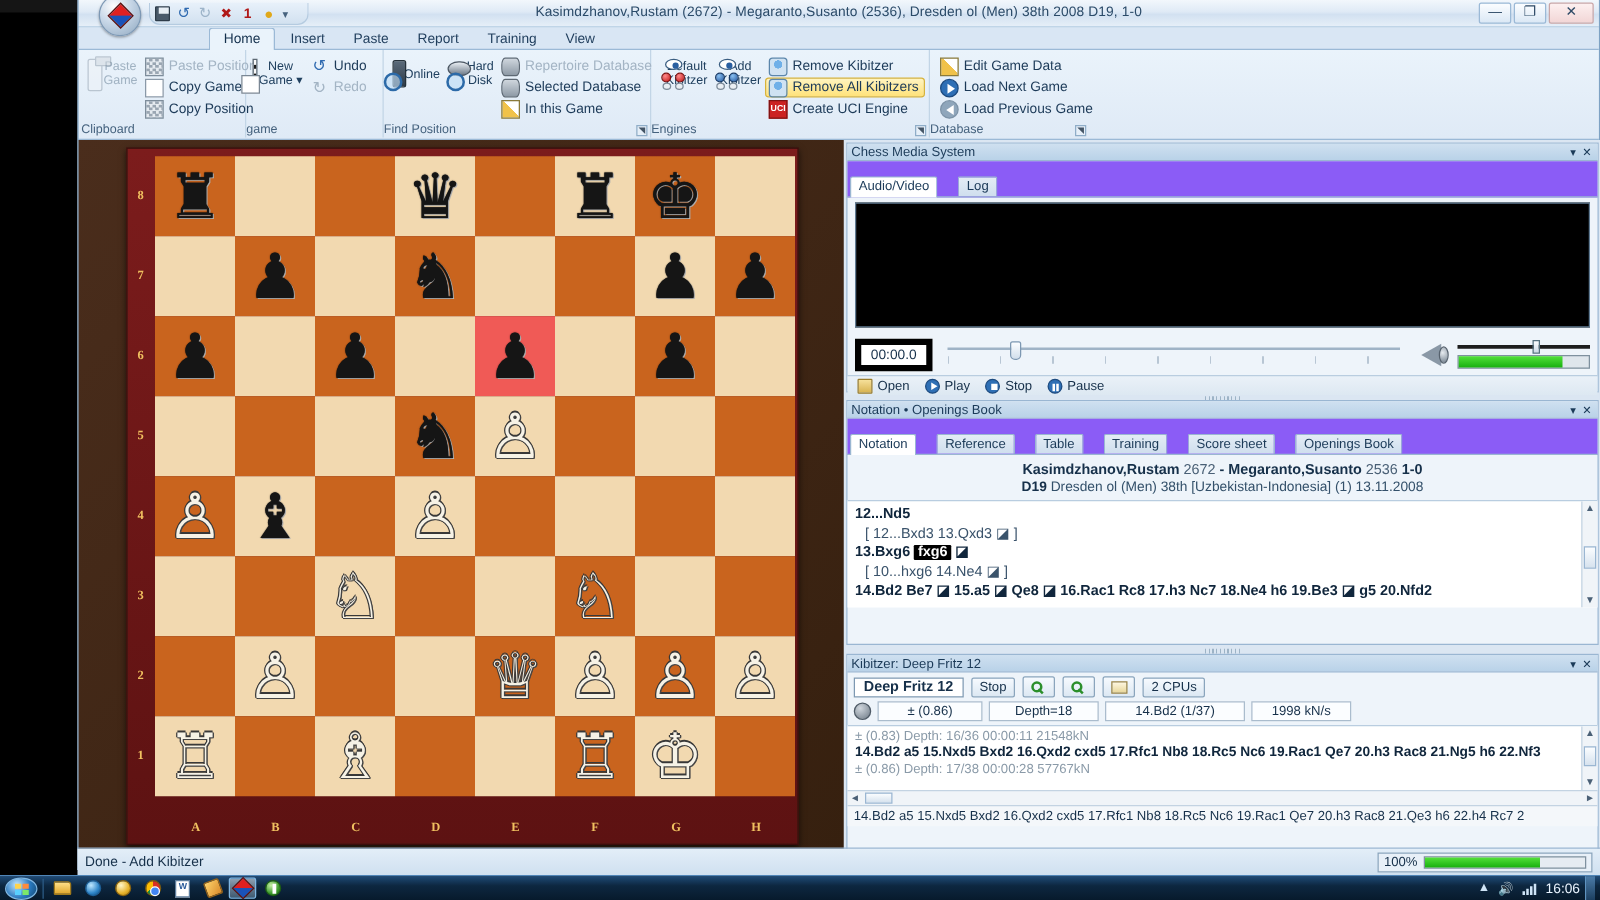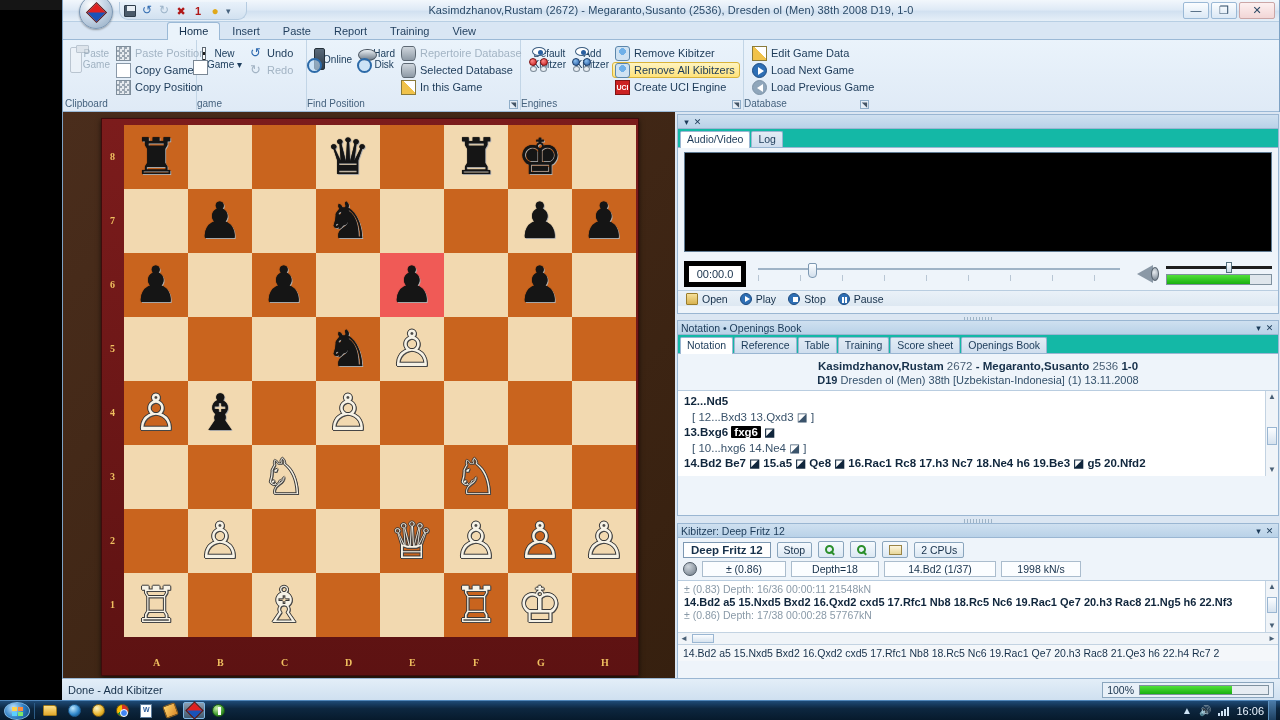--- a/index.html
+++ b/index.html
@@ -179,22 +179,22 @@
   
   .rightcol { position:absolute; left:612px; top:0; width:606px; height:571px;
      background:#dbe6f2; }
   .panel { position:absolute; left:2px; width:602px; background:#eef4fa;
      border:1px solid #9ab6d2; }
   .pcaption { height:14px; background:linear-gradient(180deg,#cfe0f0,#b9d2e8);
      border-bottom:1px solid #9ab6d2; display:flex; align-items:center;
      padding:0 3px; font-size:10.5px; color:#1b3a58; }
   .pcaption .ttl { flex:1; white-space:nowrap; overflow:hidden; }
   .pcbtn { width:11px; text-align:center; font-size:9px; color:#1b3a58; }
-  .ptabs { height:19px; display:flex; align-items:flex-end; gap:1px; padding-left:2px;
-     background:#14b8a6; border-bottom:1px solid #9ab6d2; }
+  .ptabs { height:29px; display:flex; align-items:flex-end; gap:16px; padding-left:2px;
+     background:#8b5cf6; border-bottom:1px solid #9ab6d2; }
   .ptab { font-size:10.5px; padding:1px 6px 2px; border:1px solid #9ab6d2;
      border-bottom:none; border-radius:2px 2px 0 0; color:#1b3a58;
      background:linear-gradient(180deg,#e3ecf5,#cfdeee); line-height:12px; }
   .ptab.active { background:#fff; margin-bottom:-1px; padding-bottom:3px; }
 
   .video { margin:4px 6px; height:100px; background:#000; border:1px solid #5f7a92; }
   .mediactl { display:flex; align-items:center; gap:6px; padding:2px 6px 0; height:34px; }
   .timebox { width:62px; height:26px; border:5px solid #000000; background:#fff;
      display:flex; align-items:center; justify-content:center; font-size:11px; color:#16304a; }
   .seek { position:relative; flex:1; height:26px; }
@@ -660,20 +660,21 @@
             <div class="pc w" style="left: 128px; top: 448px;">♗</div>
             <div class="pc w" style="left: 320px; top: 448px;">♖</div>
             <div class="pc w" style="left: 384px; top: 448px;">♔</div>
           </div>
       </div>
 
       <div class="rightcol">
 
         <div class="panel" style="top:2px; height:200px">
           <div class="pcaption">
+            <span class="ttl">Chess Media System</span>
             <span class="pcbtn">▾</span>
             <span class="pcbtn">✕</span>
           </div>
           <div class="ptabs">
             <div class="ptab active">Audio/Video</div>
             <div class="ptab">Log</div>
           </div>
           <div class="video"></div>
           <div class="mediactl">
             <div class="timebox">00:00.0</div>

